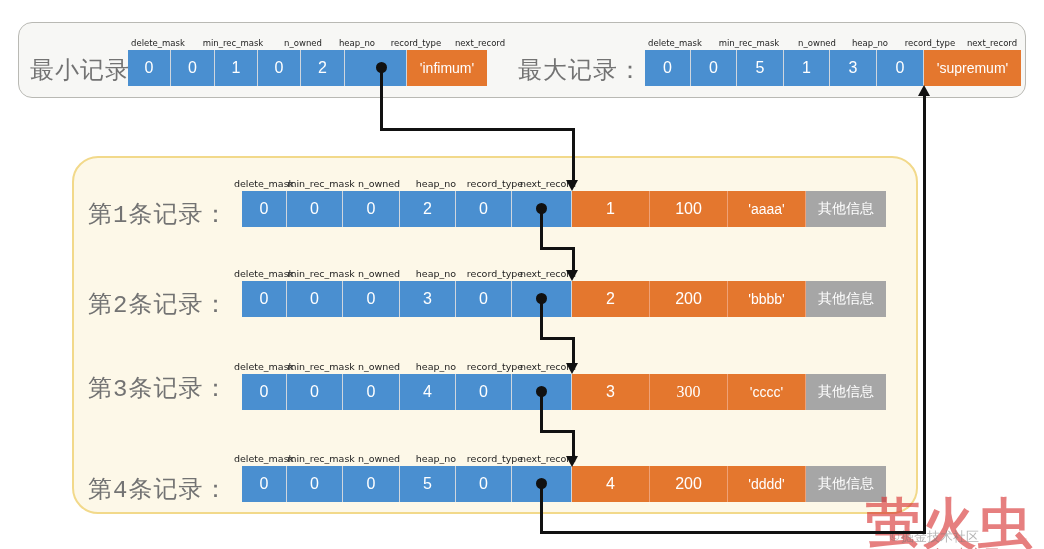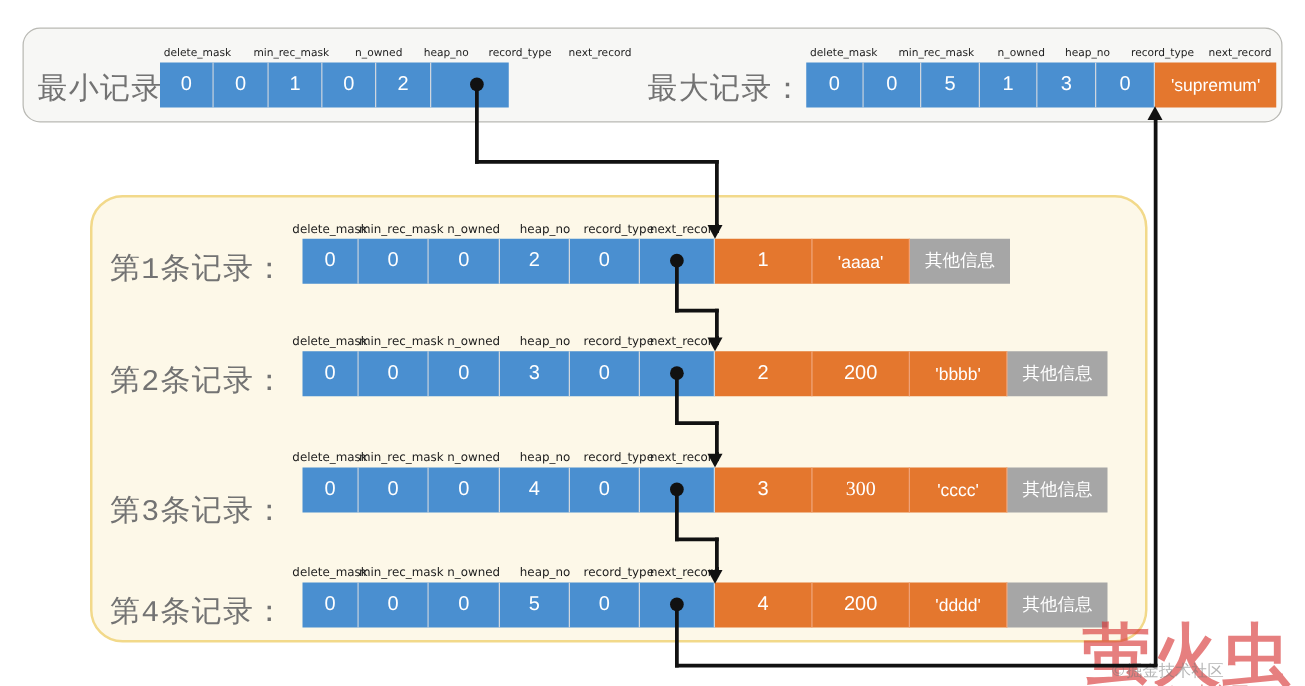--- a/index.html
+++ b/index.html
@@ -118,20 +118,21 @@
     <span class="cap" style="left:352px;">next_record</span>
   </div>
 
   <div class="row" style="left:128px;top:50px;width:359px;">
     <div class="cell blue" style="width:43px;">0</div>
     <div class="cell blue" style="width:44px;">0</div>
     <div class="cell blue" style="width:43px;">1</div>
     <div class="cell blue" style="width:43px;">0</div>
     <div class="cell blue" style="width:44px;">2</div>
     <div class="cell blue" style="width:62px;"></div>
+    <div class="cell orange quote" style="width:80px;">'infimum'</div>
   </div>
   <div class="dot" style="left:376px;top:62px;"></div>
 
   <div class="side-label" style="left:518px;top:54px;">最大记录：</div>
 
   <div class="caps" style="left:645px;top:38px;width:376px;">
     <span class="cap" style="left:30px;">delete_mask</span>
     <span class="cap" style="left:104px;">min_rec_mask</span>
     <span class="cap" style="left:172px;">n_owned</span>
     <span class="cap" style="left:225px;">heap_no</span>
@@ -161,20 +162,21 @@
     <span class="cap big" style="left:306px;">next_record</span>
   </div>
   <div class="row" style="left:242px;top:191px;width:644px;">
     <div class="cell blue" style="width:45px;">0</div>
     <div class="cell blue" style="width:56px;">0</div>
     <div class="cell blue" style="width:57px;">0</div>
     <div class="cell blue" style="width:56px;">2</div>
     <div class="cell blue" style="width:56px;">0</div>
     <div class="cell blue" style="width:60px;"></div>
     <div class="cell orange" style="width:78px;">1</div>
+    <div class="cell orange" style="width:78px;">100</div>
     <div class="cell orange quote" style="width:78px;">'aaaa'</div>
     <div class="cell grey cjk" style="width:80px;">其他信息</div>
   </div>
   <div class="dot" style="left:536px;top:203px;"></div>
 
   <div class="side-label" style="left:88px;top:288px;">第2条记录：</div>
   <div class="caps" style="left:242px;top:268px;width:644px;">
     <span class="cap big" style="left:22px;">delete_mask</span>
     <span class="cap big" style="left:79px;">min_rec_mask</span>
     <span class="cap big" style="left:137px;">n_owned</span>
@@ -189,21 +191,21 @@
     <div class="cell blue" style="width:56px;">3</div>
     <div class="cell blue" style="width:56px;">0</div>
     <div class="cell blue" style="width:60px;"></div>
     <div class="cell orange" style="width:78px;">2</div>
     <div class="cell orange" style="width:78px;">200</div>
     <div class="cell orange quote" style="width:78px;text-align:center;">'bbbb'</div>
     <div class="cell grey cjk" style="width:80px;">其他信息</div>
   </div>
   <div class="dot" style="left:536px;top:293px;"></div>
 
-  <div class="side-label" style="left:88px;top:392px;text-align:right;">第3条记录：</div>
+  <div class="side-label" style="left:88px;top:372px;text-align:right;">第3条记录：</div>
   <div class="caps" style="left:242px;top:361px;width:644px;">
     <span class="cap big" style="left:22px;">delete_mask</span>
     <span class="cap big" style="left:79px;">min_rec_mask</span>
     <span class="cap big" style="left:137px;">n_owned</span>
     <span class="cap big" style="left:194px;">heap_no</span>
     <span class="cap big" style="left:253px;">record_type</span>
     <span class="cap big" style="left:306px;">next_record</span>
   </div>
   <div class="row" style="left:242px;top:374px;width:644px;">
     <div class="cell blue" style="width:45px;">0</div>

